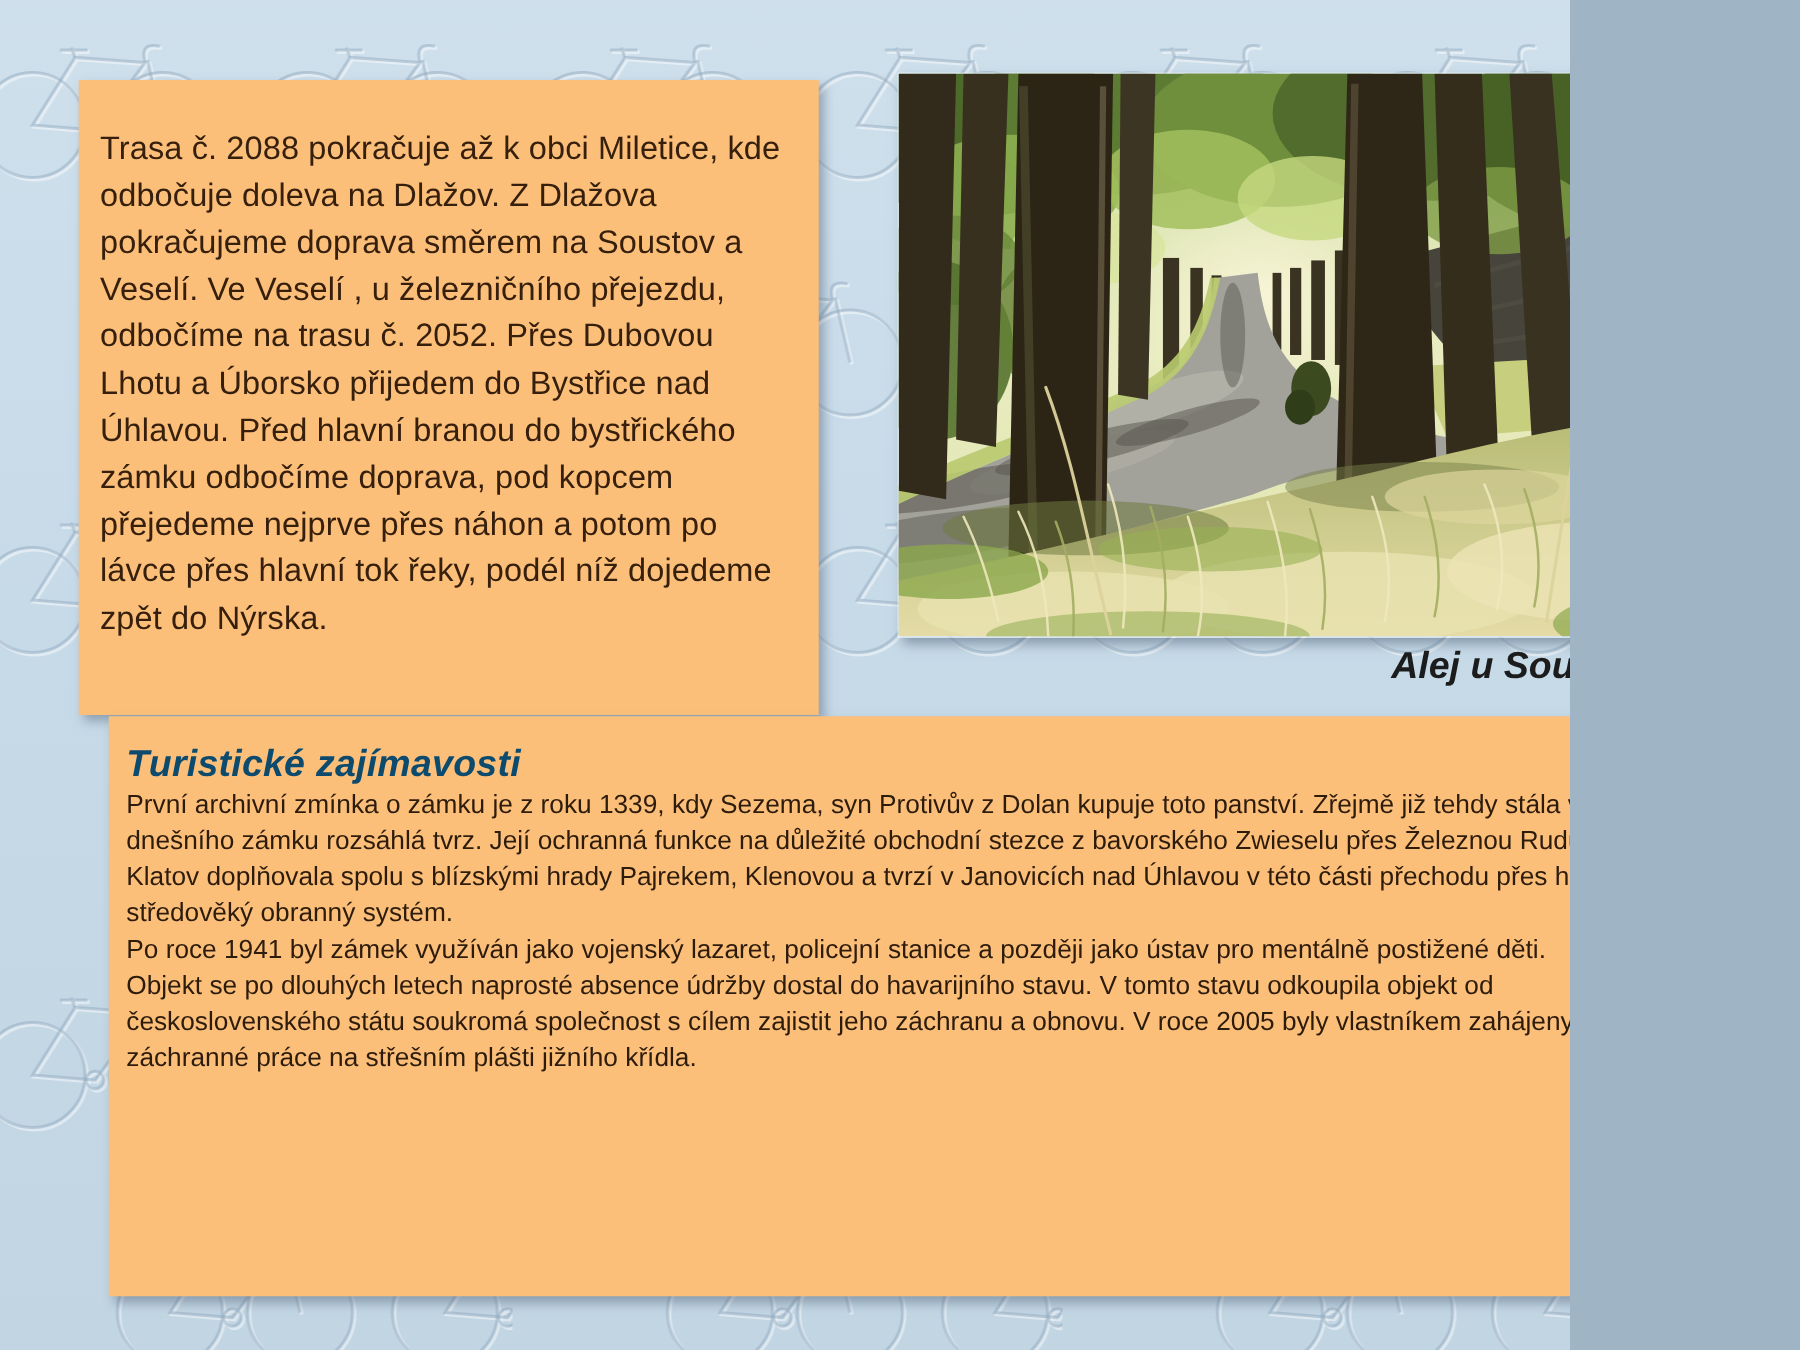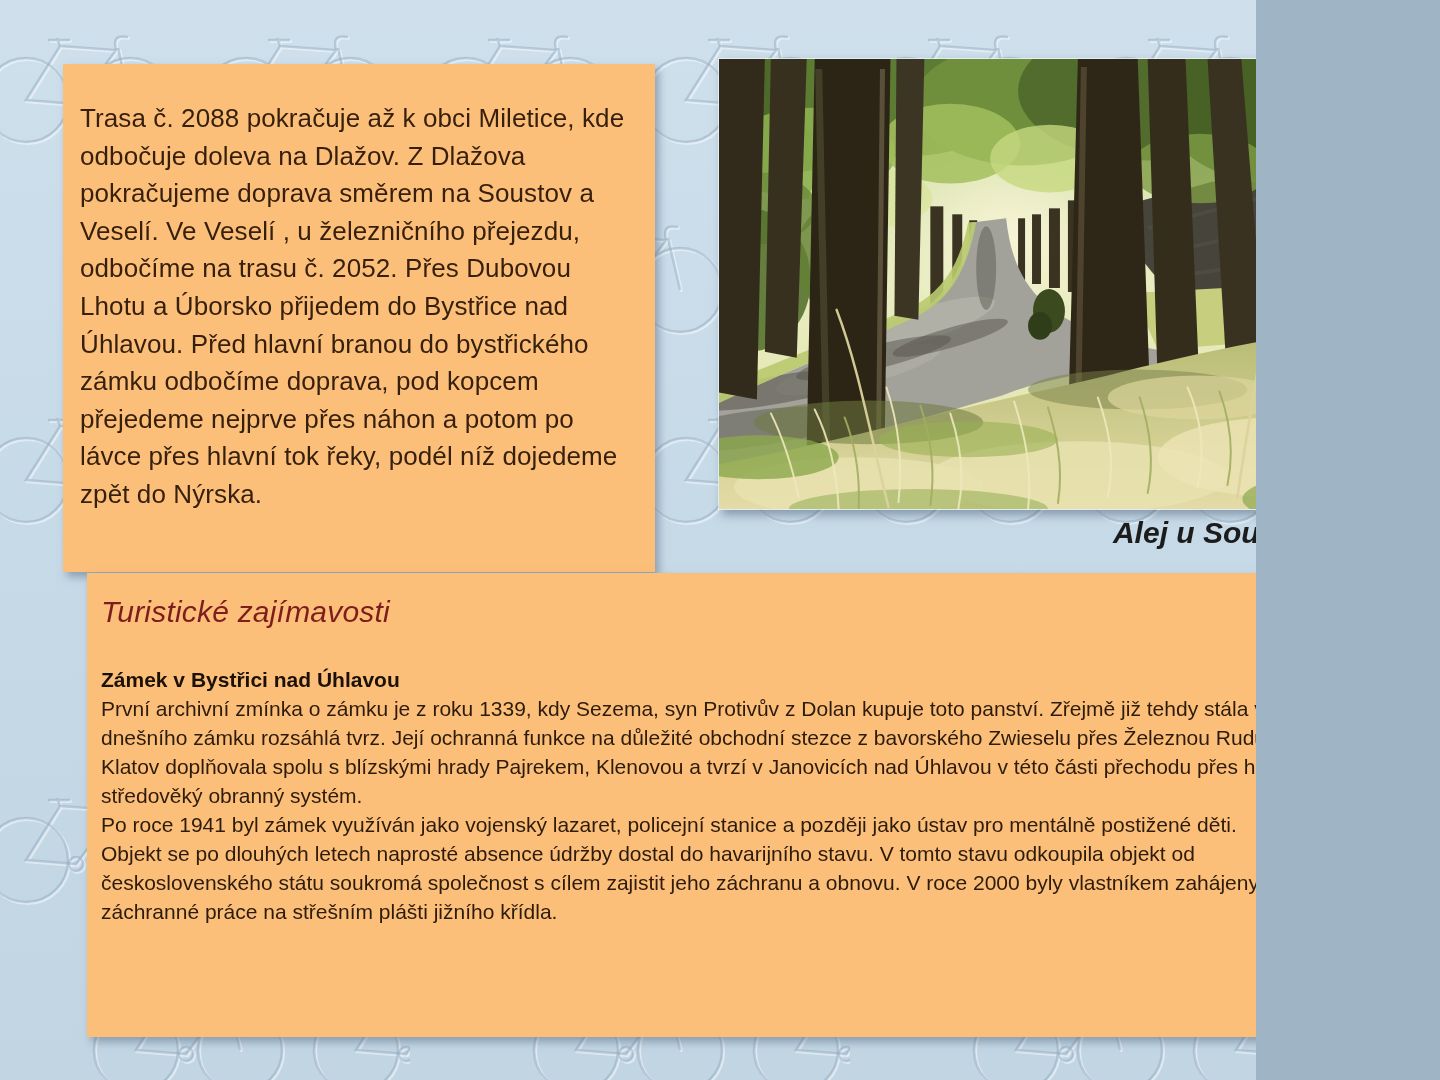--- a/index.html
+++ b/index.html
@@ -35,21 +35,21 @@
     text-align:right;padding-right:30px;box-sizing:border-box;
     font-size:30px;font-weight:bold;font-style:italic;color:#1c1c1c;
   }
 
   .info-box{
     left:87px;top:573px;width:1266px;height:464px;
     box-sizing:border-box;padding:14px 20px 0 14px;
   }
   .info-heading{
     margin:8px 0 0 0;
-    font-size:30px;font-weight:normal;font-style:italic;color:#7f1d1d;
+    font-size:30px;font-weight:bold;font-style:italic;color:#0c4a6e;
     letter-spacing:.2px;
   }
   .info-subheading{
     margin:36px 0 0 0;
     font-size:21px;font-weight:bold;color:#1b1107;line-height:29px;
   }
   .info-body p{
     margin:0;font-size:21px;line-height:29px;color:#2d1b0c;
   }
 </style>
@@ -216,21 +216,20 @@
           <path d="M520 440 C530 370 540 320 545 280"></path>
         </g>
       </g>
     </svg>
   </div>
 
   <div class="photo-caption">Alej u Soustova</div>
 
   <div class="panel info-box">
     <h1 class="info-heading">Turistické zajímavosti</h1>
-    <h2 class="info-subheading">Zámek v Bystřici nad Úhlavou</h2>
     <div class="info-body">
       <p>První archivní zmínka o zámku je z roku 1339, kdy Sezema, syn Protivův z Dolan kupuje toto panství. Zřejmě již tehdy stála v místě dnešního zámku rozsáhlá tvrz. Její ochranná funkce na důležité obchodní stezce z bavorského Zwieselu přes Železnou Rudu do Klatov doplňovala spolu s blízskými hrady Pajrekem, Klenovou a tvrzí v Janovicích nad Úhlavou v této části přechodu přes hory středověký obranný systém.</p>
       <p>Po roce 1941 byl zámek využíván jako vojenský lazaret, policejní stanice a později jako ústav pro mentálně postižené děti.</p>
-      <p>Objekt se po dlouhých letech naprosté absence údržby dostal do havarijního stavu. V tomto stavu odkoupila objekt od československého státu soukromá společnost s cílem zajistit jeho záchranu a obnovu. V roce 2000 byly vlastníkem zahájeny záchranné práce na střešním plášti jižního křídla.</p>
+      <p>Objekt se po dlouhých letech naprosté absence údržby dostal do havarijního stavu. V tomto stavu odkoupila objekt od československého státu soukromá společnost s cílem zajistit jeho záchranu a obnovu. V roce 2005 byly vlastníkem zahájeny záchranné práce na střešním plášti jižního křídla.</p>
     </div>
   </div>
 
 </div>
 
 </body></html>

